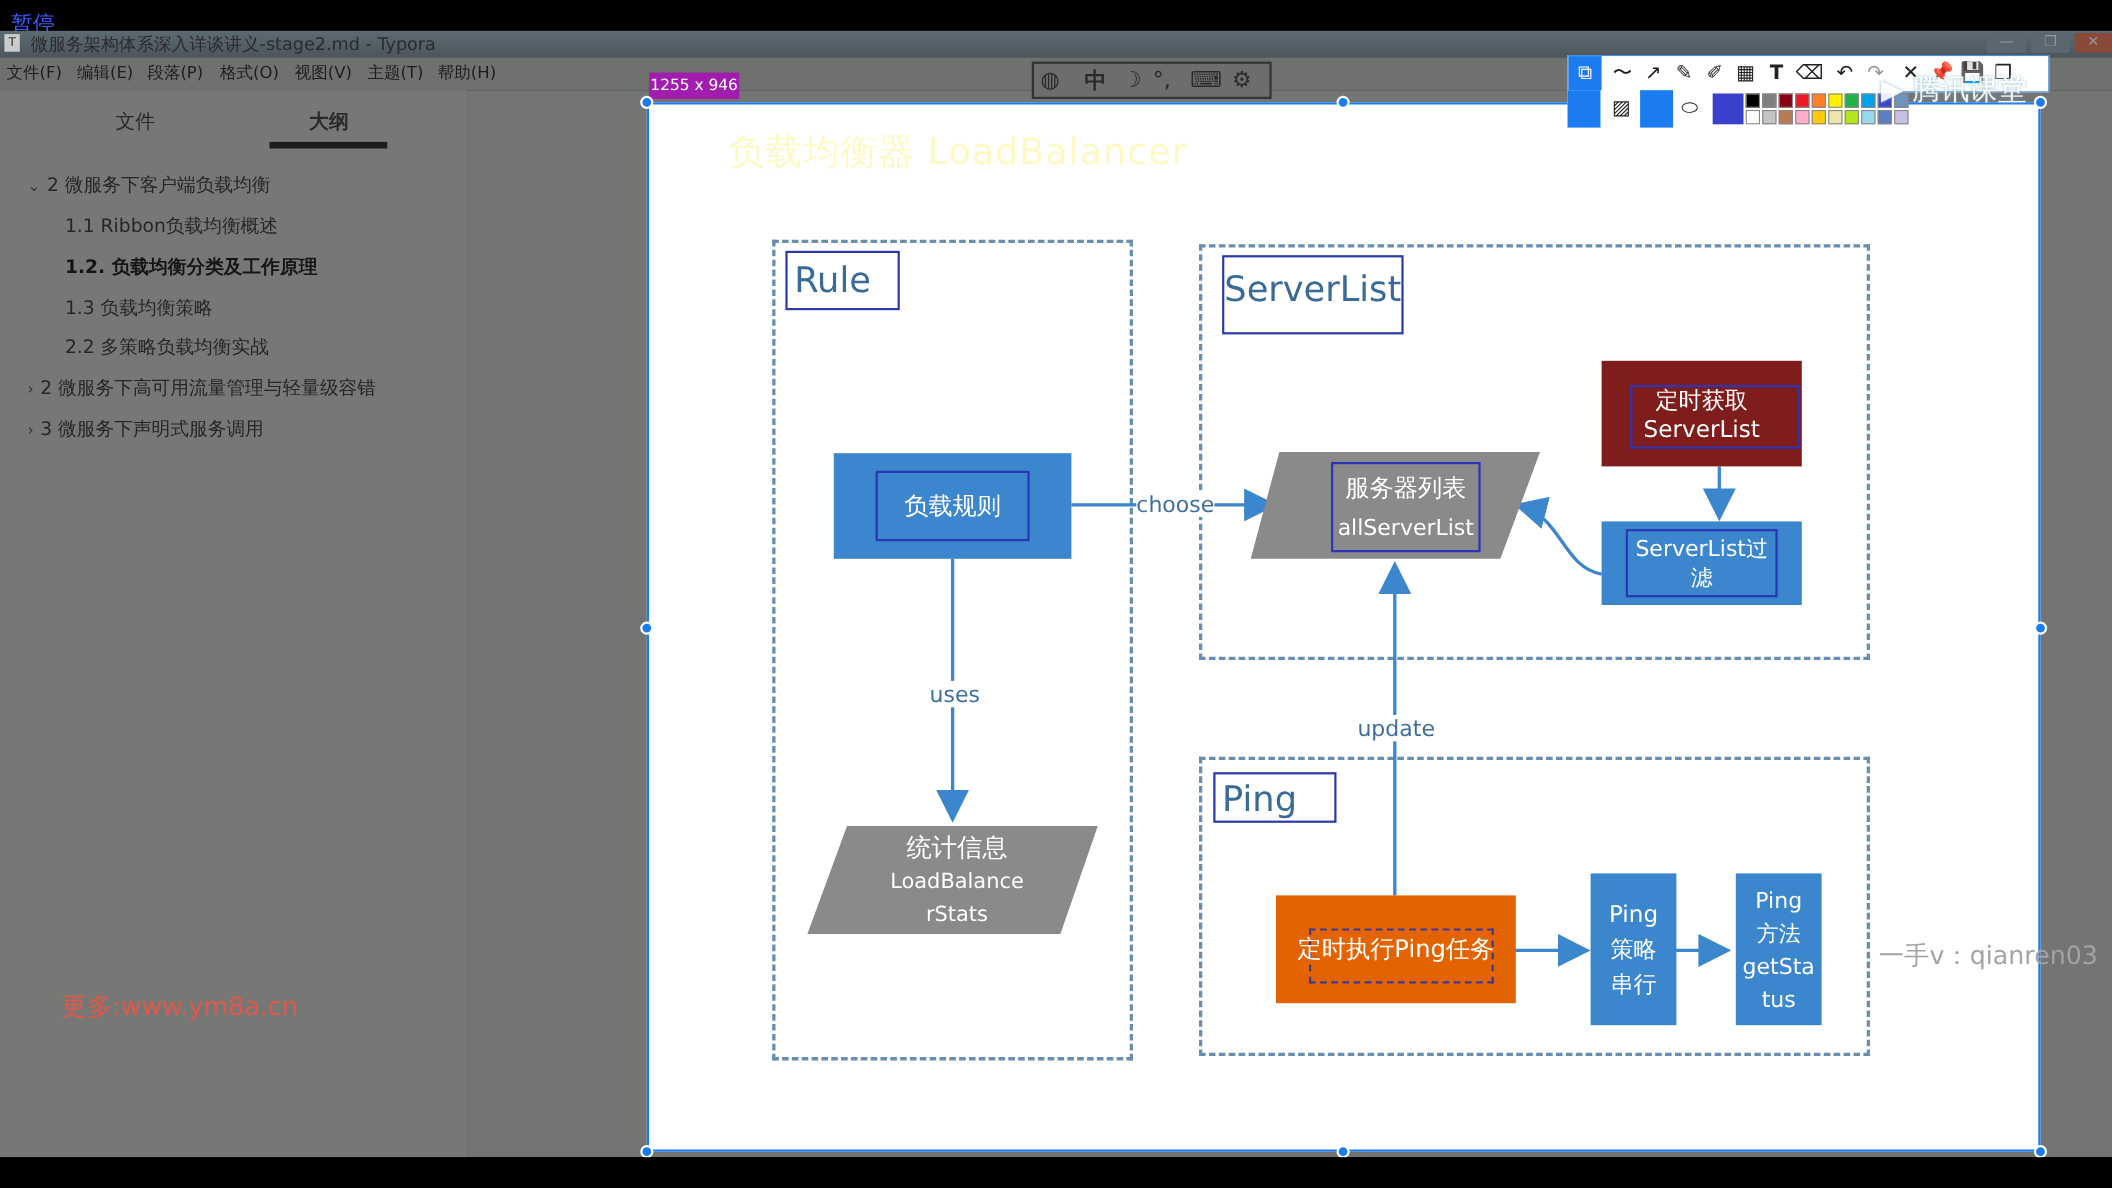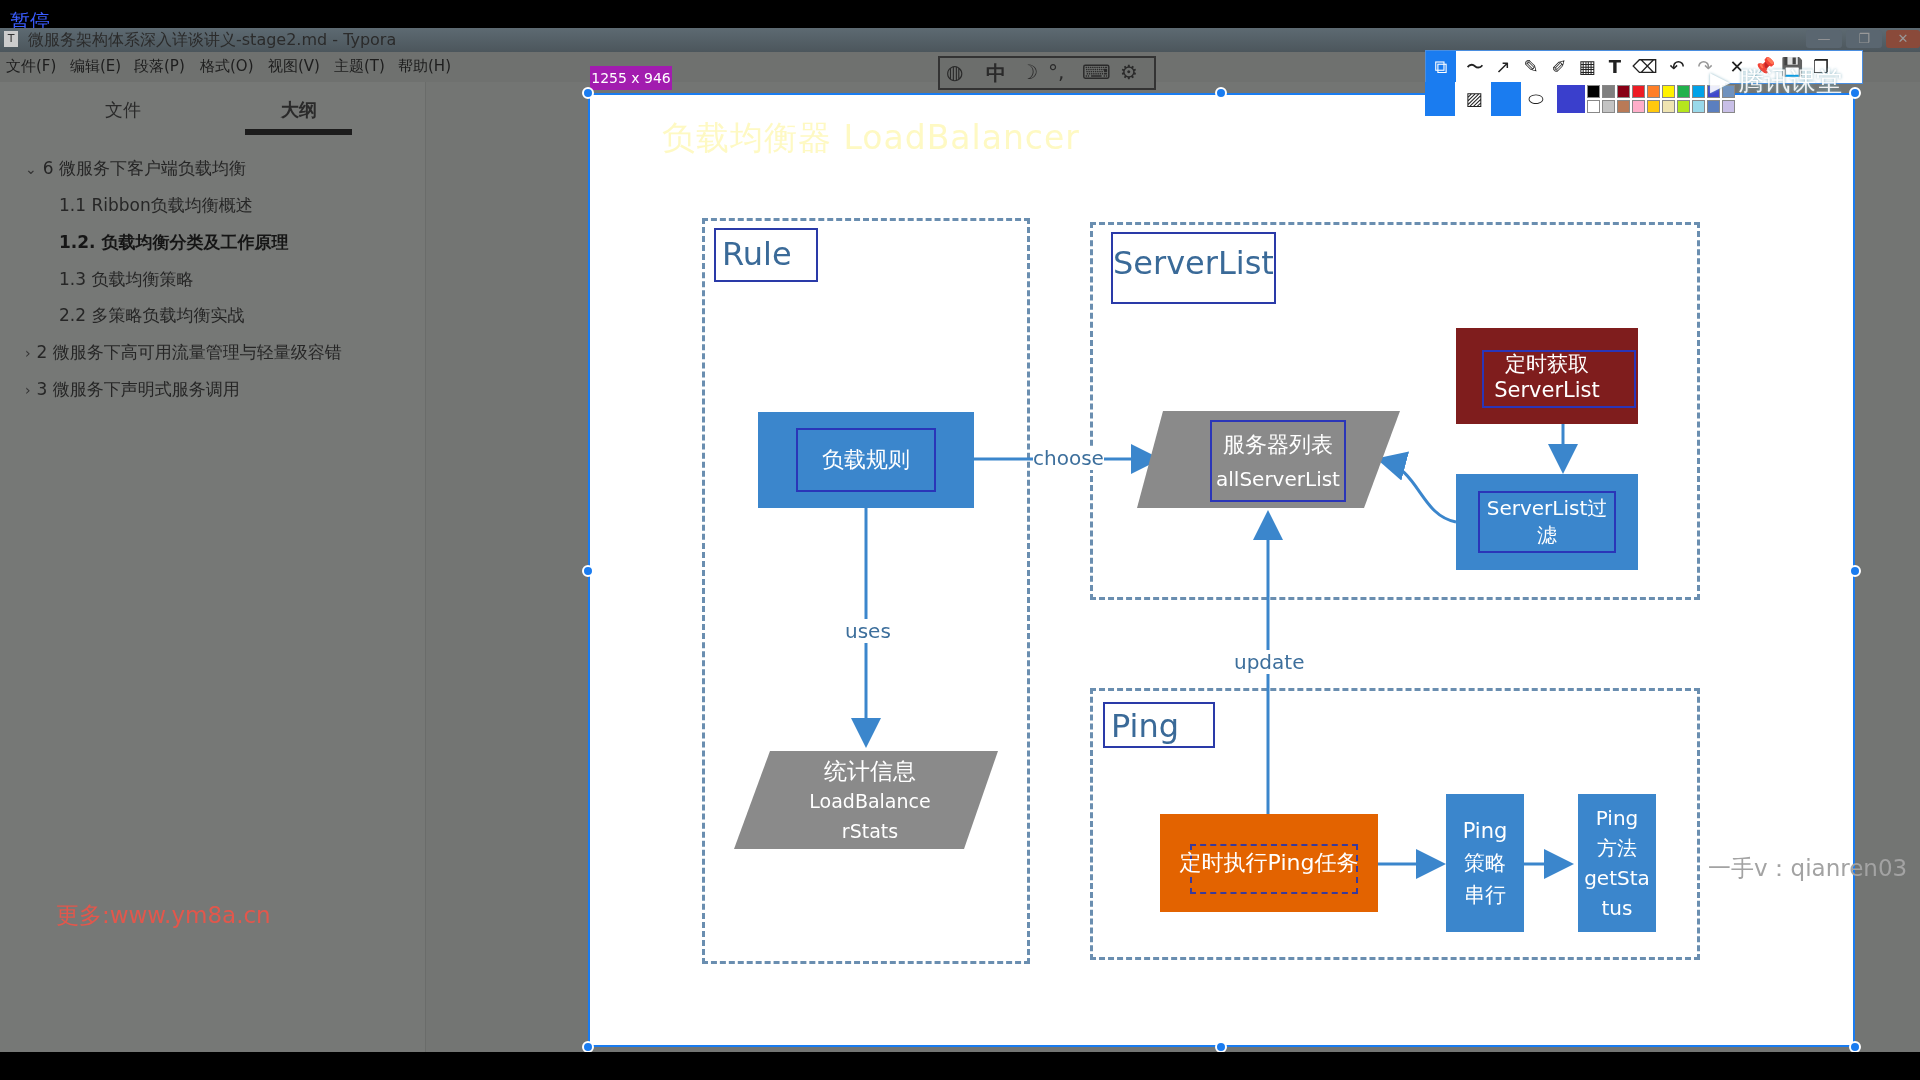--- a/index.html
+++ b/index.html
@@ -71,21 +71,21 @@
 </div>
 
 <div id="app-body" class="abs"></div>
 
 <div id="sidebar" class="abs"></div>
 <span class="abs side-tab" style="left:105px;top:98px;">文件</span>
 <span class="abs side-tab" style="left:281px;top:98px;font-weight:bold;">大纲</span>
 <div id="tab-outline-underline" class="abs"></div>
 
 <div class="abs outline-item" style="left:25px;top:157px;">
-  <span class="chev">⌄</span><span>6 微服务下客户端负载均衡</span>
+  <span class="chev">⌄</span><span>2 微服务下客户端负载均衡</span>
 </div>
 <div class="abs outline-item" style="left:59px;top:194px;">1.1 Ribbon负载均衡概述</div>
 <div class="abs outline-item bold" style="left:59px;top:231px;">1.2. 负载均衡分类及工作原理</div>
 <div class="abs outline-item" style="left:59px;top:268px;">1.3 负载均衡策略</div>
 <div class="abs outline-item" style="left:59px;top:304px;">2.2 多策略负载均衡实战</div>
 <div class="abs outline-item" style="left:25px;top:341px;">
   <span class="chev">›</span><span>2 微服务下高可用流量管理与轻量级容错</span>
 </div>
 <div class="abs outline-item" style="left:25px;top:378px;">
   <span class="chev">›</span><span>3 微服务下声明式服务调用</span>
@@ -159,21 +159,21 @@
 <div class="abs inner-box" style="left:1210px;top:420px;width:136px;height:82px;color:#fff;text-align:center;font-size:20px;line-height:34px;padding-top:6px;">
   <div style="font-size:22px;">服务器列表</div>
   <div>allServerList</div>
 </div>
 
 <div class="abs orange-node" style="left:1456px;top:328px;width:182px;height:96px;">
   <div class="inner-box" style="position:absolute;left:26px;top:22px;width:154px;height:58px;"></div>
   <span style="font-size:21px;position:relative;">定时获取ServerList</span>
 </div>
 
-<div class="abs blue-node" style="left:1456px;top:474px;width:182px;height:96px;">
+<div class="abs blue-node" style="left:1456px;top:474px;width:182px;height:76px;">
   <div class="inner-box" style="width:138px;height:62px;display:flex;align-items:center;justify-content:center;font-size:20px;">ServerList过滤</div>
 </div>
 
 <div class="abs orange-node" style="left:1160px;top:814px;width:218px;height:98px;background:#e36300;">
   <div style="position:absolute;left:30px;top:30px;width:168px;height:50px;border:2px dashed #3a3a9a;box-sizing:border-box;"></div>
   <span style="font-size:22px;position:relative;">定时执行Ping任务</span>
 </div>
 
 <div class="abs blue-node" style="left:1446px;top:794px;width:78px;height:138px;flex-direction:column;font-size:21px;line-height:32px;">
   <div>Ping</div>

